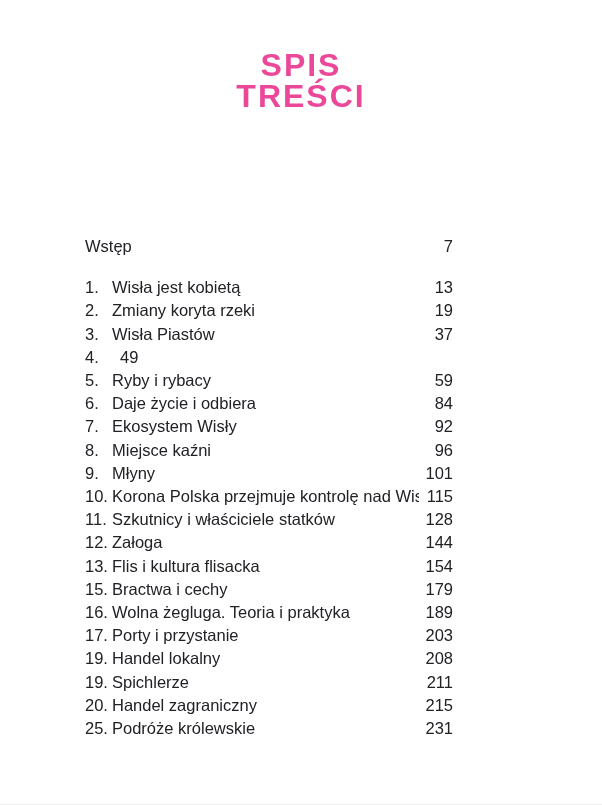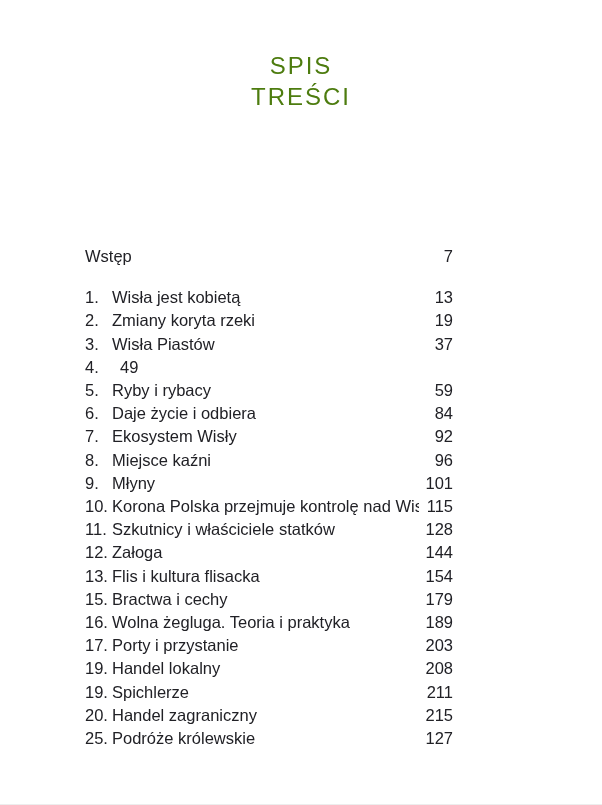--- a/index.html
+++ b/index.html
@@ -13,30 +13,30 @@
     position: relative;
     font-family: "Liberation Sans", "DejaVu Sans", sans-serif;
     color: #212126;
     box-sizing: border-box;
     border-bottom: 1px solid #ededed;
     overflow: hidden;
   }
   .title-block {
     padding-top: 50px;
     text-align: center;
-    font-weight: 400;
-    font-size: 24px;
+    font-weight: 700;
+    font-size: 32px;
     line-height: 31px;
     letter-spacing: 2px;
-    color: #4d7c0f;
+    color: #ec4899;
   }
   .toc {
     position: absolute;
     left: 85px;
-    top: 245px;
+    top: 235px;
     width: 368px;
     font-size: 16.5px;
   }
   .row {
     display: flex;
     align-items: baseline;
     line-height: 23.2px;
     white-space: nowrap;
   }
   .row .num {
@@ -180,16 +180,16 @@
 
   <div class="row">
     <span class="num">20.</span>
     <span class="entry-title">Handel zagraniczny</span>
     <span class="pageno">215</span>
   </div>
 
   <div class="row">
     <span class="num">25.</span>
     <span class="entry-title">Podróże królewskie</span>
-    <span class="pageno">127</span>
+    <span class="pageno">231</span>
   </div>
 </div>
 </section>
 
 </body></html>

